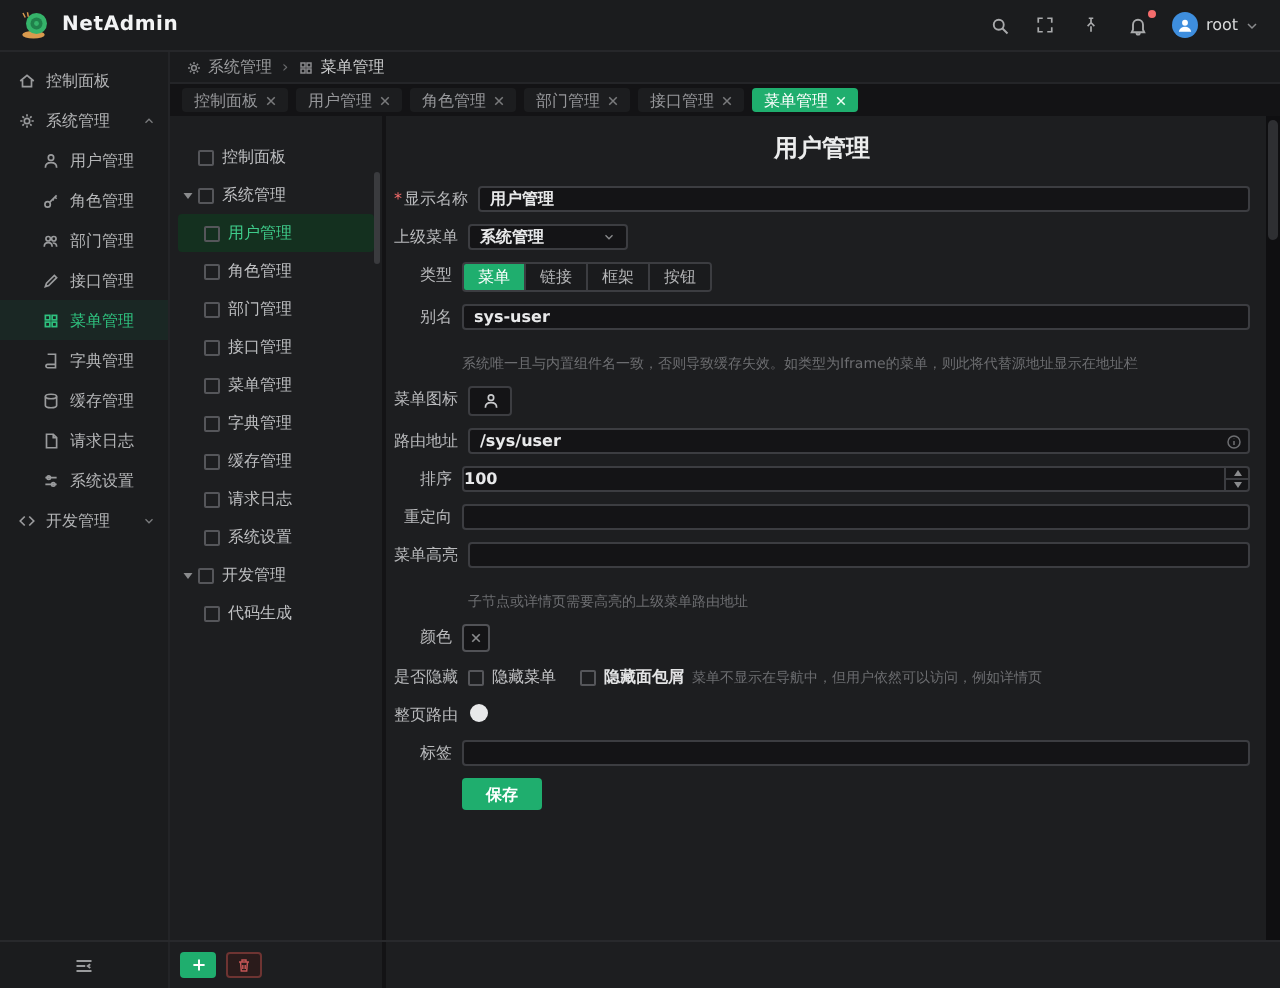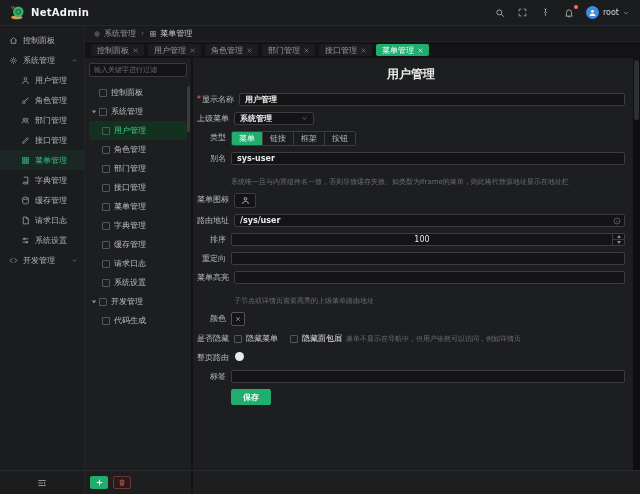--- a/index.html
+++ b/index.html
@@ -77,37 +77,37 @@
   .radio{height:13px;display:flex;align-items:center;padding:0 7px;color:#b4b5b7;background:#1a1b1d;border-right:1px solid #3c3d41;cursor:pointer;font-size:8px}
   .radio:last-child{border-right:none}
   .radio.on{background:#1fae6e;color:#fff}
 
   .iconbtn{width:22px;height:15px;border:1px solid #3c3d41;border-radius:2px;background:#141416;display:flex;align-items:center;justify-content:center;color:#c9cacc;cursor:pointer}
 
   .route-wrap{position:relative}
   .route-wrap .info{position:absolute;right:4px;top:3px;color:#6d6e71}
 
   .numwrap{display:flex;height:13px;border:1px solid #3c3d41;border-radius:2px;background:#141416;overflow:hidden}
-  .numinput{flex:1;background:transparent;border:none;outline:none;color:#e8e9ea;font-weight:normal;font-size:8px;text-align:center;font-family:inherit}
+  .numinput{flex:1;background:transparent;border:none;outline:none;color:#e8e9ea;font-weight:bold;font-size:8px;font-family:inherit}
   .steppers{flex:0 0 12px;border-left:1px solid #3c3d41;display:flex;flex-direction:column}
   .step{flex:1;display:flex;align-items:center;justify-content:center;cursor:pointer;color:#8a8b8d}
   .step+.step{border-top:1px solid #3c3d41}
   .tri-up{width:0;height:0;border-left:2.5px solid transparent;border-right:2.5px solid transparent;border-bottom:3px solid currentColor}
   .tri-dn{width:0;height:0;border-left:2.5px solid transparent;border-right:2.5px solid transparent;border-top:3px solid currentColor}
 
   .viewwrap{display:flex;width:240px;height:13px;border:1px solid #3c3d41;border-radius:2px;overflow:hidden;background:#141416}
   .viewpre{flex:0 0 auto;background:#202124;color:#8f9093;font-family:"DejaVu Sans Mono","Liberation Mono",monospace;font-size:7px;display:flex;align-items:center;padding:0 6px;border-right:1px solid #3c3d41}
   .viewinput{flex:1;background:transparent;border:none;outline:none;color:#e8e9ea;font-weight:bold;font-size:8px;padding:0 5px;font-family:inherit}
 
   .colorbox{width:14px;height:14px;border:1px solid #515256;border-radius:2px;background:#141416;display:flex;align-items:center;justify-content:center;color:#8a8b8d;cursor:pointer}
 
   .cbrow{display:flex;align-items:center;height:13px;gap:4px}
   .cbsq{width:8px;height:8px;border:1px solid #55565a;border-radius:1px;flex:0 0 8px;cursor:pointer}
   .cblabel{color:#c6c7c9;font-size:8px;margin-right:8px}
-  .cblabel.strong{color:#e3e4e5;font-weight:normal;margin-right:0}
+  .cblabel.strong{color:#e3e4e5;font-weight:bold;margin-right:0}
   .inlinehelp{color:#6d6e71;font-size:7px}
 
   .toggle{width:22px;height:11px;border-radius:6px;background:#3a3b3f;position:relative;cursor:pointer}
   .toggle .knob{position:absolute;left:1px;top:1px;width:9px;height:9px;border-radius:50%;background:#e8e9ea}
 
   .savebtn{display:inline-flex;align-items:center;justify-content:center;height:16px;padding:0 12px;background:#1fae6e;color:#fff;border:none;border-radius:2px;font-size:8px;font-weight:bold;cursor:pointer;font-family:inherit}
 
   .page-scroll{flex:0 0 7px;background:#0f0f11}
   .page-thumb{width:5px;height:60px;margin:2px auto 0;background:#2e2f32;border-radius:3px}
 
@@ -370,21 +370,20 @@
               <svg viewBox="0 0 8 8" width="5" height="5" stroke="currentColor" stroke-width="1.2">
                 <path d="M1 1l6 6M7 1L1 7"></path>
               </svg>
             </span>
           </span>
       </div>
 
       <div class="content">
 
         <div class="tree-panel">
-          <input class="tree-filter" placeholder="输入关键字进行过滤" style="">
           <div class="tree">
             <div class="tree-row">
                 <span class="caret blank"></span>
                 <span class="cb"></span>
                 <span class="tlabel">控制面板</span>
               </div>
             <div class="tree-row">
                 <span class="caret">
                   <svg viewBox="0 0 8 8" width="6" height="6" fill="currentColor">
                     <path d="M1 2l3 4 3-4z"></path>

